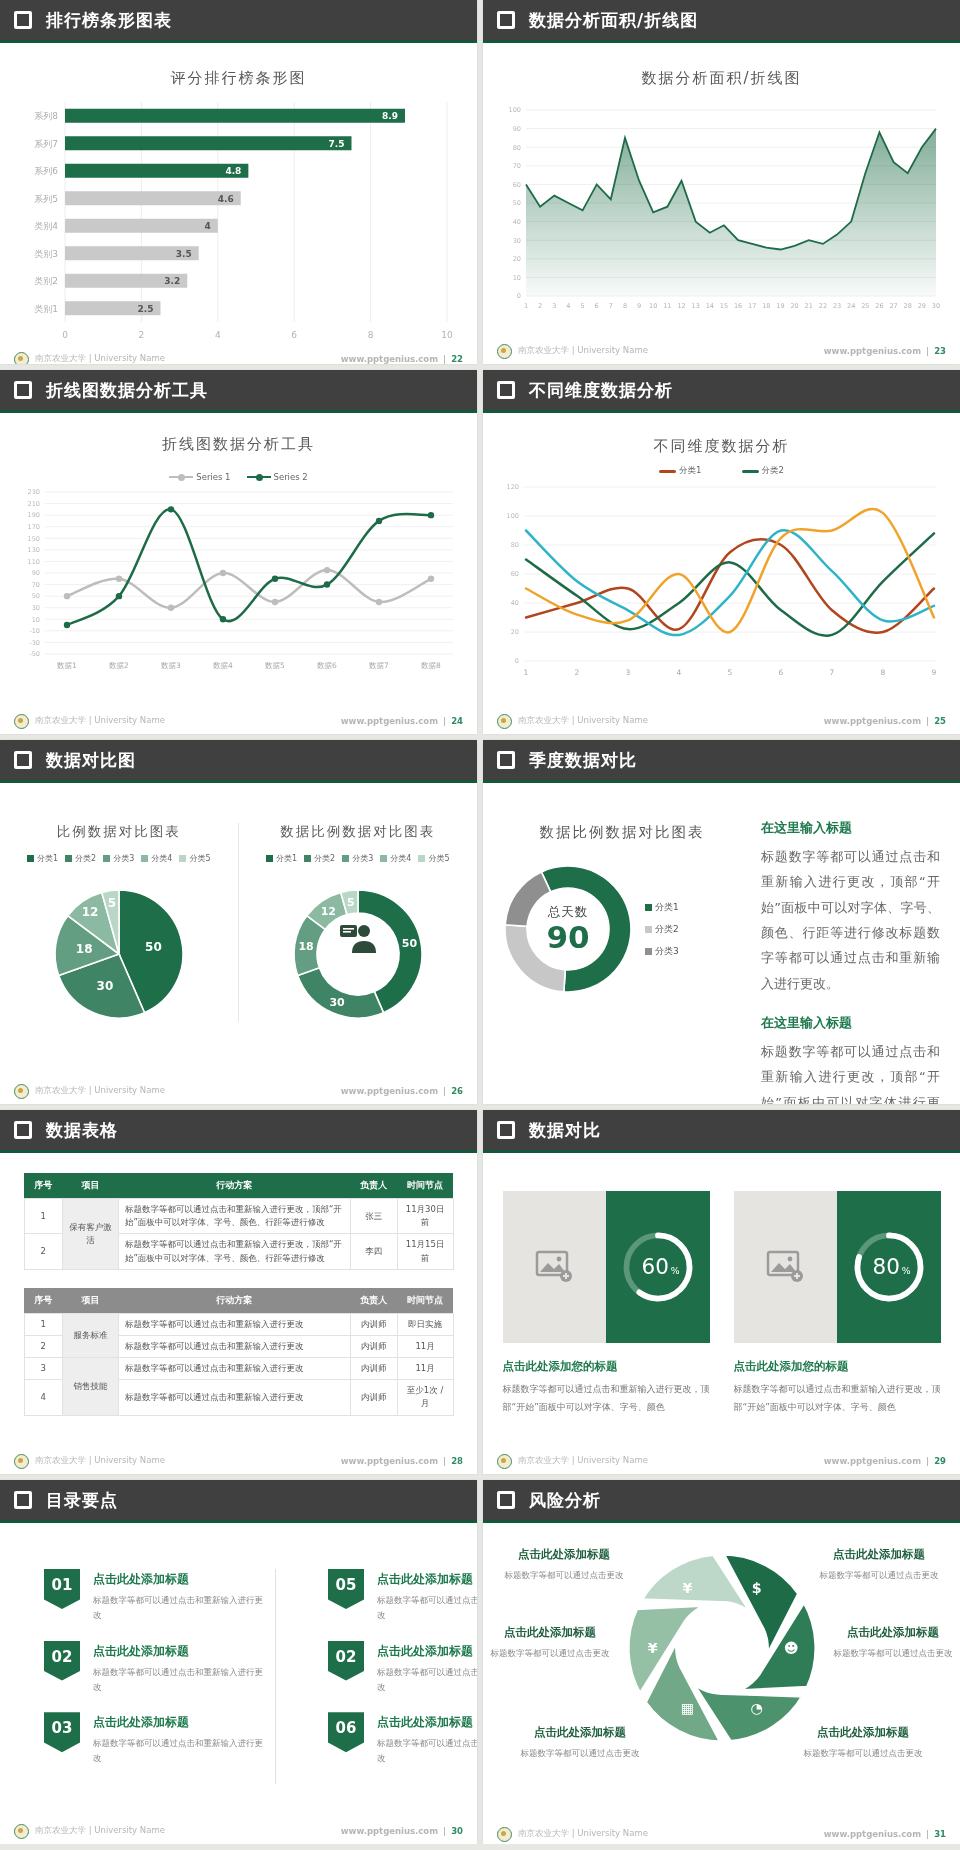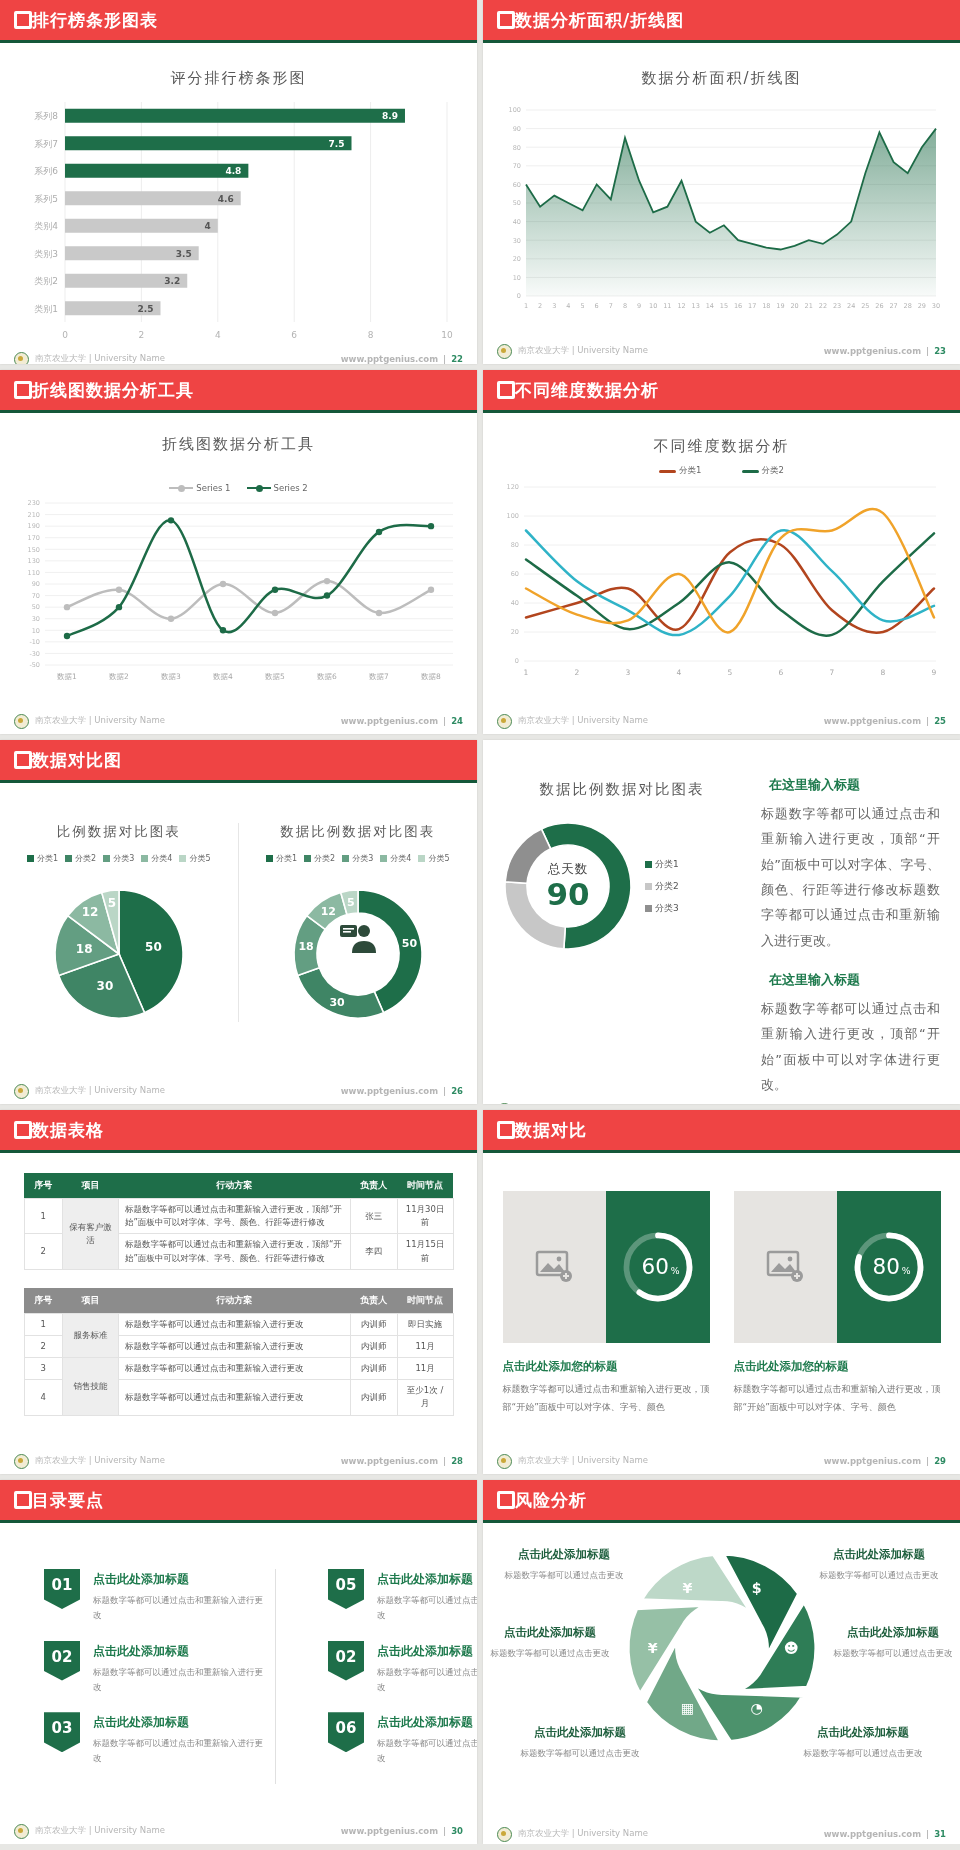--- a/index.html
+++ b/index.html
@@ -1,18 +1,18 @@
 <!DOCTYPE html>
 <html><head>
 <meta charset="utf-8">
 <style>
   html,body{margin:0;padding:0;background:#e7e7e4;font-family:"DejaVu Sans","Liberation Sans",sans-serif;}
   .sheet{width:960px;display:grid;grid-template-columns:477px 477px;grid-auto-rows:364px;gap:6px;}
   .slide{background:#fff;position:relative;display:flex;flex-direction:column;overflow:hidden;box-shadow:0 0 2px rgba(0,0,0,.10);}
-  .shead{height:40px;background:#ef4444;border-bottom:3px solid #14573a;display:flex;align-items:center;padding:0 14px;gap:0;flex:none;}
+  .shead{height:40px;background:#404040;border-bottom:3px solid #14573a;display:flex;align-items:center;padding:0 14px;gap:14px;flex:none;}
   .hicon{width:12px;height:12px;border:3px solid #fff;border-radius:2px;flex:none;}
   .htitle{color:#fff;font-weight:bold;font-size:17px;letter-spacing:1px;white-space:nowrap;}
   .sbody{flex:1;position:relative;}
   .sfoot{height:26px;display:flex;align-items:center;padding:0 14px;gap:6px;flex:none;font-size:8.5px;color:#b5b5b5;}
   .logo{width:13px;height:13px;border-radius:50%;border:1.5px solid #4b8a55;background:#f2ecd4;position:relative;flex:none;}
   .logo:after{content:"";position:absolute;left:3px;top:3px;width:5px;height:5px;border-radius:50%;background:#caa83a;}
   .fright{margin-left:auto;display:flex;gap:5px;align-items:center;font-weight:bold;}
   .fpage{color:#2e8b63;}
   .ctitle{text-align:center;font-size:15px;color:#595959;letter-spacing:2px;}
   .leg{display:flex;justify-content:center;gap:16px;font-size:8.5px;color:#666;align-items:center;}
@@ -22,21 +22,21 @@
   .dl .bar{position:absolute;left:0;top:2.5px;width:100%;height:2px;}
   .dl .dot{position:absolute;left:9px;top:0;width:7px;height:7px;border-radius:50%;}
   .legitem{display:flex;align-items:center;}
   svg{display:block;}
   
   .qwrap{display:flex;padding:6px 14px 0 10px;}
   .qleft{width:258px;}
   .qdonut{display:flex;align-items:center;}
   .qlegend{display:flex;flex-direction:column;gap:9px;font-size:9px;color:#555;margin-left:2px;}
   .qright{flex:1;padding:2px 6px 0 10px;}
-  .qblock .bt{color:#1e7a4d;font-weight:bold;font-size:13px;margin:0 0 7px 8px;}
+  .qblock .bt{color:#1e7a4d;font-weight:bold;font-size:13px;margin:0 0 7px 0;}
   .qblock .bb{color:#666;font-size:13px;line-height:1.95;text-align:justify;margin:0;}
   .donutbox{position:relative;width:150px;height:150px;flex:none;}
   .dcenter{position:absolute;left:0;top:0;width:100%;height:100%;display:flex;flex-direction:column;align-items:center;justify-content:center;pointer-events:none;}
   .dcl{font-size:12.5px;color:#444;letter-spacing:1px;}
   .dcv{font-size:31px;color:#1e6e49;font-weight:bold;line-height:1.05;}
   
   .tbl{width:430px;margin:0 auto;border-collapse:collapse;font-size:8.5px;color:#555;table-layout:fixed;}
   .tbl th{color:#fff;font-size:9px;font-weight:bold;padding:6px 2px;text-align:center;}
   .t1 th{background:#1e6e49;}
   .t2 th{background:#8c8c8c;}
@@ -209,21 +209,21 @@
     </div>
   </div>
 
   <div class="slide">
     <div class="shead">
       <span class="hicon"></span>
       <span class="htitle">折线图数据分析工具</span>
     </div>
     <div class="sbody">
       <div class="ctitle" style="margin-top:22px;">折线图数据分析工具</div>
-      <div class="leg" style="margin-top:29px;align-items:center;">
+      <div class="leg" style="margin-top:18px;align-items:center;">
         <span class="legitem">
             <span class="dl">
               <span class="bar" style="background:#bdbdbd;"></span>
               <span class="dot" style="background:#bdbdbd;"></span>
             </span>
             <span>Series 1</span>
           </span>
         <span class="legitem">
             <span class="dl">
               <span class="bar" style="background:#1d6b47;"></span>
@@ -455,20 +455,24 @@
       <span>南京农业大学 | University Name</span>
       <span class="fright">
           <span>www.pptgenius.com</span>
           <span>|</span>
           <span class="fpage">26</span>
         </span>
     </div>
   </div>
 
   <div class="slide">
+    <div class="shead">
+      <span class="hicon"></span>
+      <span class="htitle">季度数据对比</span>
+    </div>
     <div class="sbody">
       <div class="qwrap">
         <div class="qleft">
           <div class="ctitle" style="font-size:14.5px;margin-top:34px;">数据比例数据对比图表</div>
           <div class="qdonut" style="margin-top:12px;">
             <div class="donutbox">
               <svg id="c-quarter" width="150" height="150" viewBox="0 0 150 150">
                   <path d="M48.37504951033594,17.90260941669105A63,63 0 1 1 70.82474427479997,137.86149250239913L72.28277008359998,115.90986019997405A41,41 0 1 0 57.67265126863133,37.841380731497345Z" fill="#1e6e49" stroke="#fff" stroke-width="1.6"></path>
                   <path d="M70.82474427479997,137.86149250239913A63,63 0 0 1 12.138507497600855,70.82474427480001L34.09013980002595,72.2827700836A41,41 0 0 0 72.28277008359998,115.90986019997405Z" fill="#c7c7c7" stroke="#fff" stroke-width="1.6"></path>
                   <path d="M12.138507497600855,70.82474427480001A63,63 0 0 1 48.3750495103359,17.90260941669107L57.6726512686313,37.84138073149736A41,41 0 0 0 34.09013980002595,72.2827700836Z" fill="#8f8f8f" stroke="#fff" stroke-width="1.6"></path>

